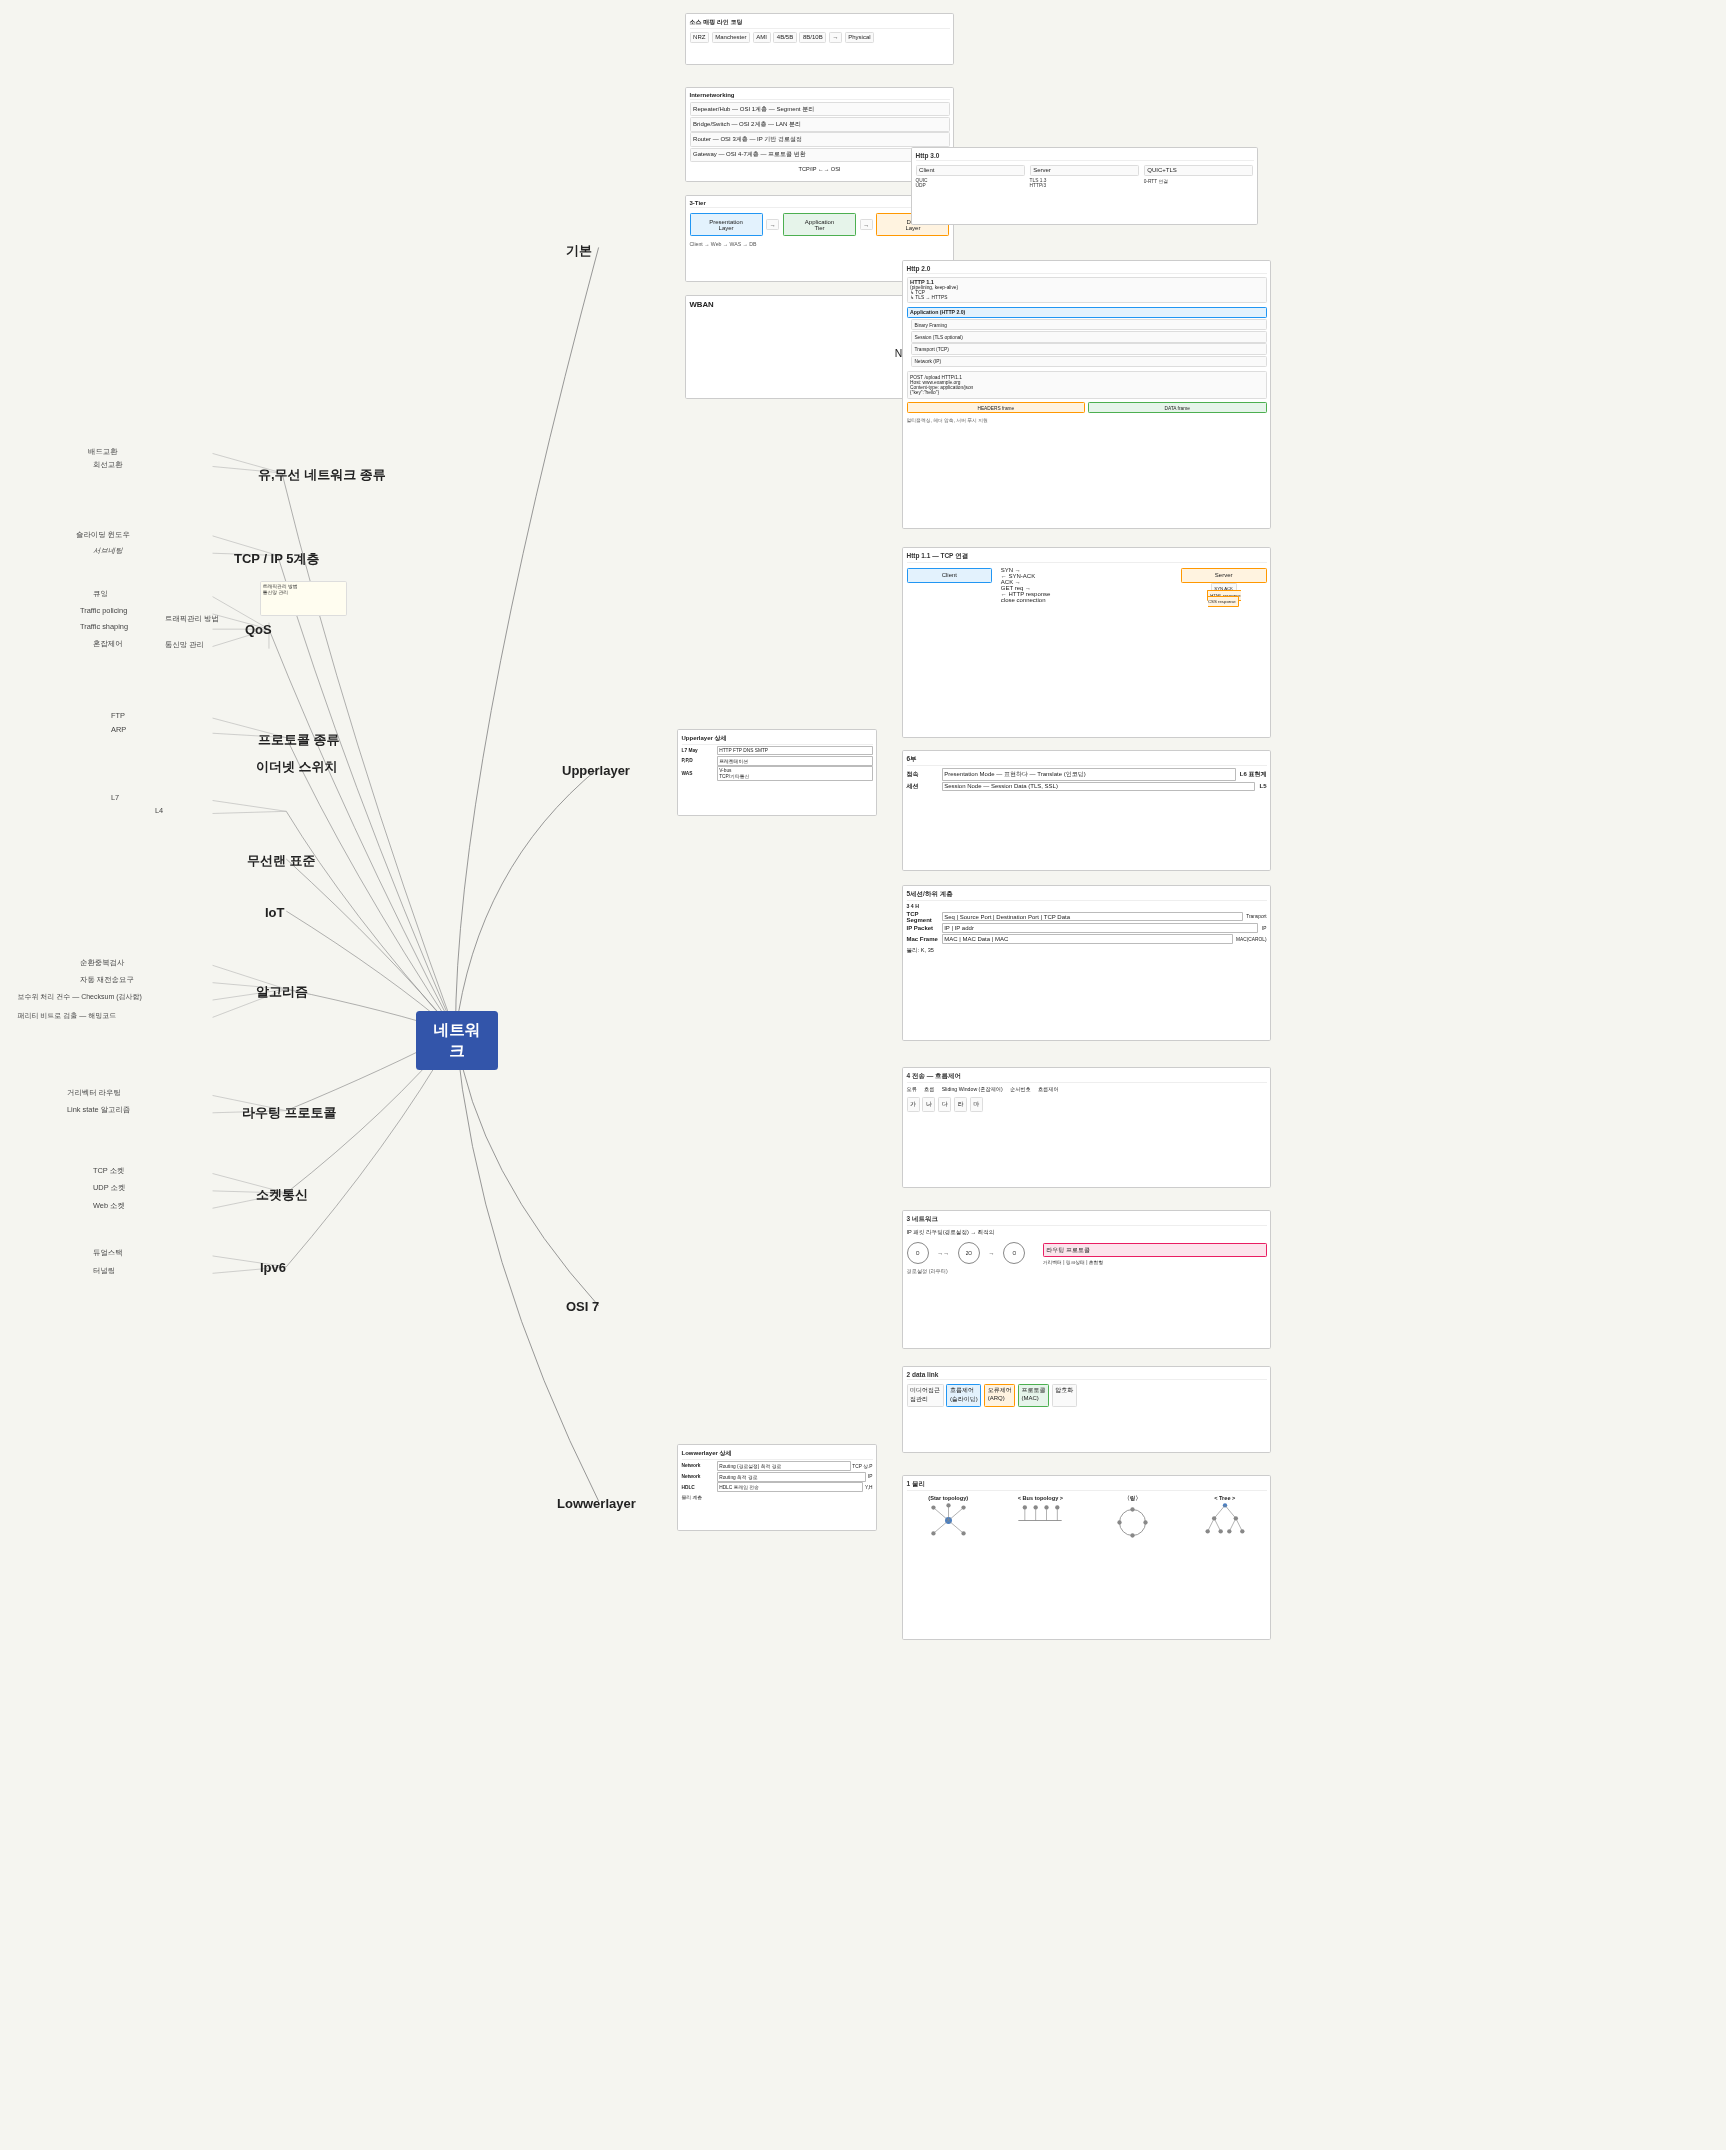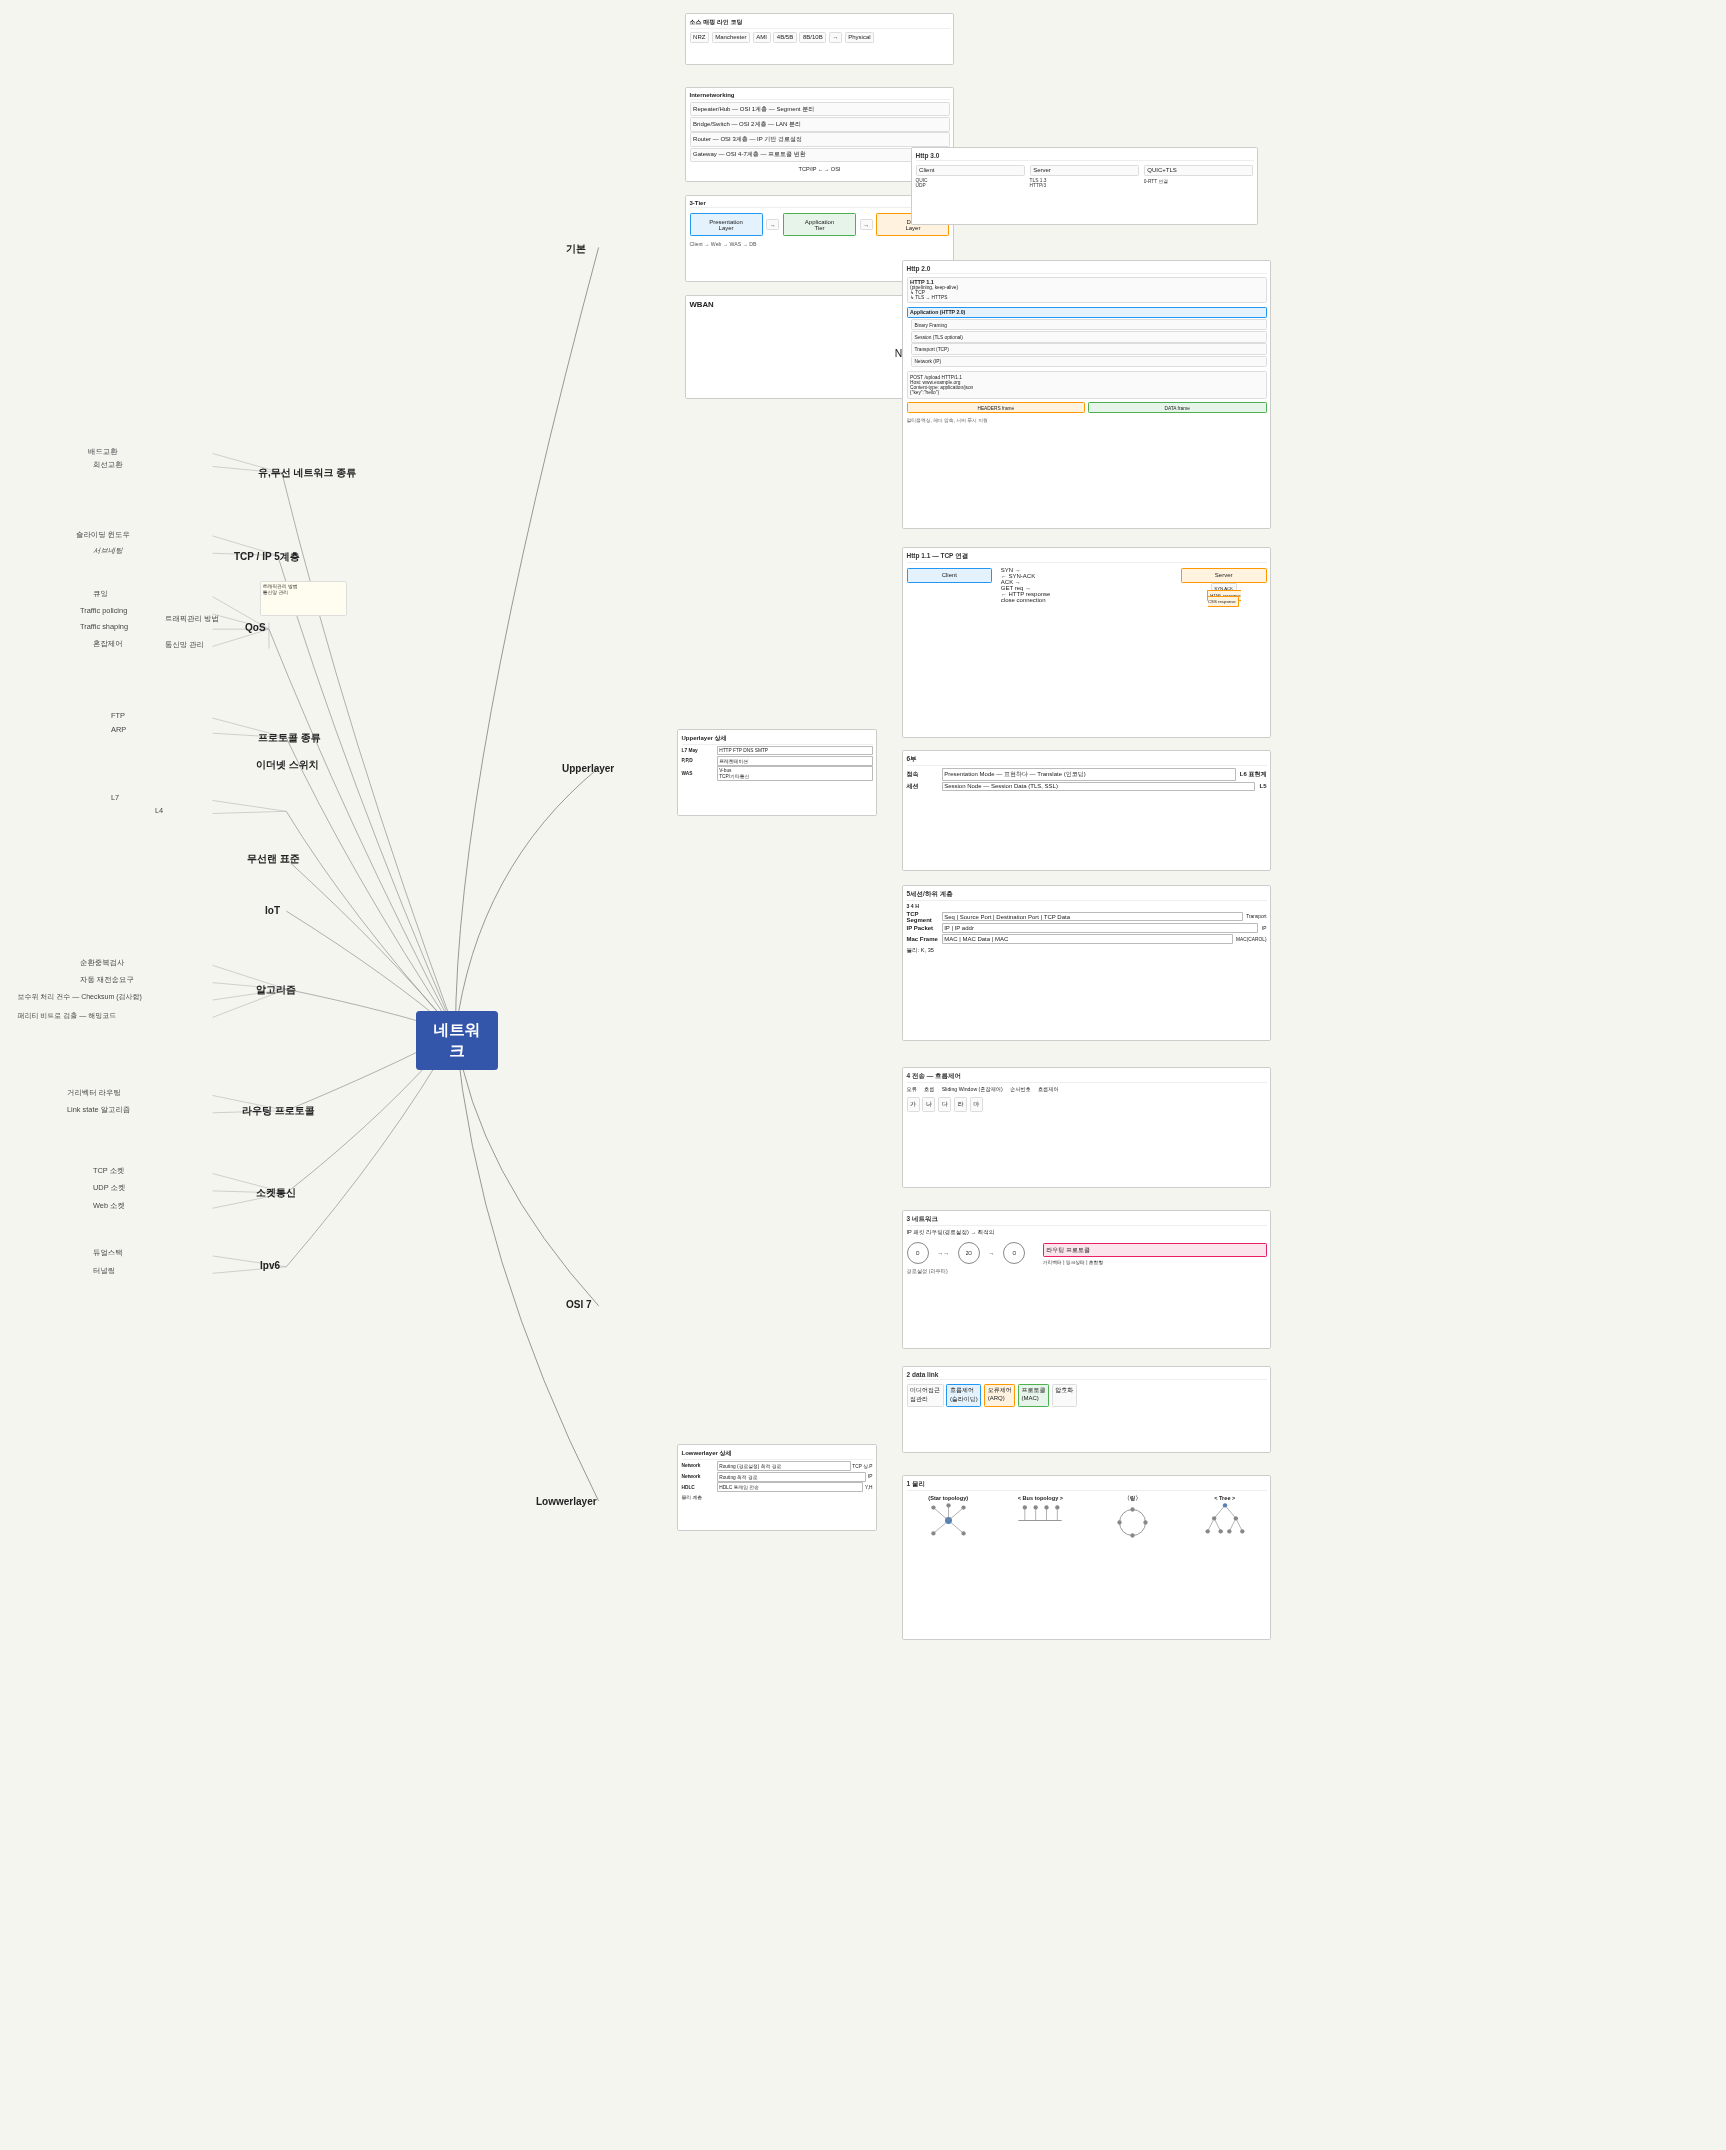--- a/index.html
+++ b/index.html
@@ -34,21 +34,21 @@
     .node-central {
       background: #3355aa;
       color: white;
       font-weight: bold;
       font-size: 15.6px;
       padding: 8.7px 17.4px;
       border-radius: 3.5px;
     }
 
     .node-branch {
-      font-size: 10px;
+      font-size: 13px;
       color: #222;
       font-weight: 600;
       white-space: nowrap;
     }
 
     .node-mini {
       font-size: 7.4px;
       color: #444;
       white-space: nowrap;
     }
@@ -235,21 +235,21 @@
 
   <div class="node node-mini" style="left:93px; top:1248px;">듀얼스택</div>
   <div class="node node-mini" style="left:93px; top:1266px;">터널링</div>
 
   <div class="node node-branch" style="left:566px; top:242px;">기본</div>
 
   <div class="node node-branch" style="left:566px; top:1299px;">OSI 7</div>
 
   <div class="node node-branch" style="left:562px; top:763px;">Upperlayer</div>
 
-  <div class="node node-branch" style="left:536px; top:1496px;">Lowwerlayer</div>
+  <div class="node node-branch" style="left:557px; top:1496px;">Lowwerlayer</div>
 
   <div class="diagram-box" style="left:685px; top:13px; width:269px; height:52px;">
     <div class="diagram-box-inner">
       <div class="diagram-title handwriting">소스 매핑 라인 코딩</div>
       <div style="display:flex; gap:2.6px; flex-wrap:wrap; margin-top:1.7px;">
         <span class="diagram-section handwriting">NRZ</span>
         <span class="diagram-section handwriting">Manchester</span>
         <span class="diagram-section handwriting">AMI</span>
         <span class="diagram-section handwriting">4B/5B</span>
         <span class="diagram-section handwriting">8B/10B</span>

